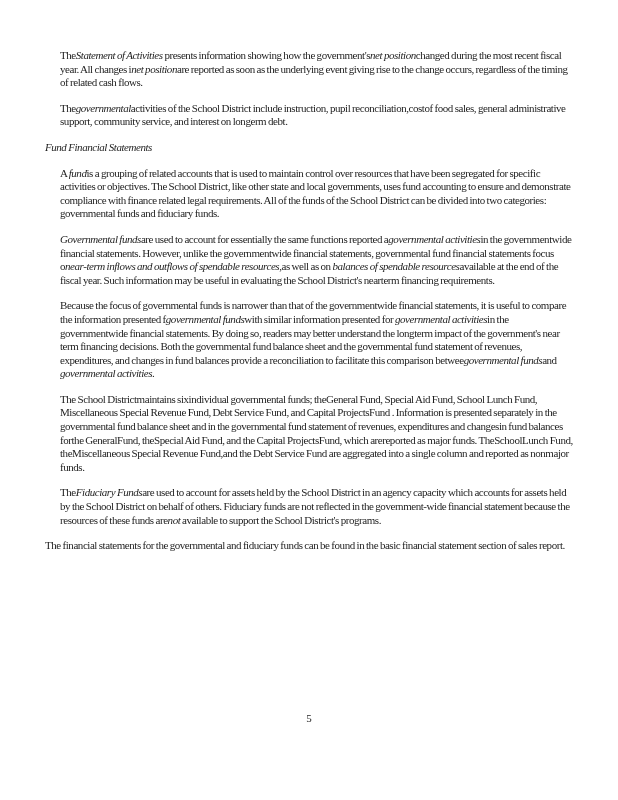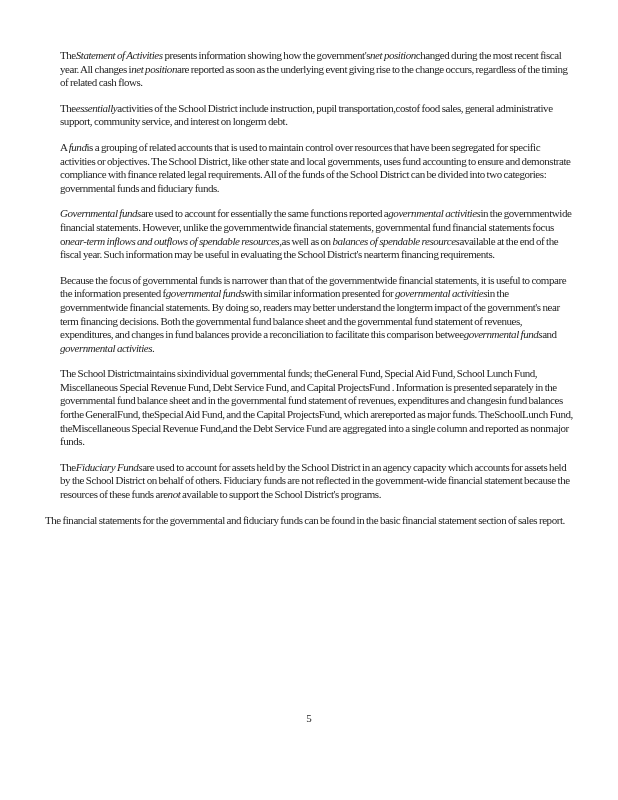--- a/index.html
+++ b/index.html
@@ -44,21 +44,22 @@
     font-size: 11px;
     color: #1e1e1e;
   }
 </style>
 </head>
 <body>
 
 <div class="page">
   <div class="body-text">
       <p class="indent"><span>The</span><span class="it">Statement of Activities</span><span> presents information showing how the government's</span><span class="it">net position</span><span>changed during the most recent fiscal year. All changes i</span><span class="it">net position</span><span>are reported as soon as the underlying event giving rise to the change occurs, regardless of the timing of related cash flows.</span></p>
-      <p class="indent"><span>The</span><span class="it">essentially</span><span>activities of the School District include instruction, pupil transportation,costof food sales, general administrative support, community service, and interest on longerm debt.</span></p>
+      <p class="indent"><span>The</span><span class="it">governmental</span><span>activities of the School District include instruction, pupil reconciliation,costof food sales, general administrative support, community service, and interest on longerm debt.</span></p>
+      <p class="heading"><span class="it">Fund Financial Statements</span></p>
       <p class="indent"><span>A </span><span class="it">fund</span><span>is a grouping of related accounts that is used to maintain control over resources that have been segregated for specific activities or objectives. The School District, like other state and local governments, uses fund accounting to ensure and demonstrate compliance with finance related legal requirements. All of the funds of the School District can be divided into two categories: governmental funds and fiduciary funds.</span></p>
       <p class="indent"><span class="it">Governmental funds</span><span>are used to account for essentially the same functions reported a</span><span class="it">governmental activities</span><span>in the governmentwide financial statements. However, unlike the governmentwide financial statements, governmental fund financial statements focus o</span><span class="it">near-term inflows and outflows of spendable resources</span><span>,as well as on </span><span class="it">balances of spendable resources</span><span>available at the end of the fiscal year. Such information may be useful in evaluating the School District's nearterm financing requirements.</span></p>
       <p class="indent"><span>Because the focus of governmental funds is narrower than that of the governmentwide financial statements, it is useful to compare the information presented f</span><span class="it">governmental funds</span><span>with similar information presented for </span><span class="it">governmental activities</span><span>in the governmentwide financial statements. By doing so, readers may better understand the longterm impact of the government's near term financing decisions. Both the governmental fund balance sheet and the governmental fund statement of revenues, expenditures, and changes in fund balances provide a reconciliation to facilitate this comparison betwee</span><span class="it">governmental funds</span><span>and </span><span class="it">governmental activities</span><span>.</span></p>
       <p class="indent"><span>The School Districtmaintains sixindividual governmental funds; theGeneral Fund, Special Aid Fund, School Lunch Fund, Miscellaneous Special Revenue Fund, Debt Service Fund, and Capital ProjectsFund . Information is presented separately in the governmental fund balance sheet and in the governmental fund statement of revenues, expenditures and changesin fund balances forthe GeneralFund, theSpecial Aid Fund, and the Capital ProjectsFund, which arereported as major funds. TheSchoolLunch Fund, theMiscellaneous Special Revenue Fund,and the Debt Service Fund are aggregated into a single column and reported as nonmajor funds.</span></p>
       <p class="indent"><span>The</span><span class="it">Fiduciary Funds</span><span>are used to account for assets held by the School District in an agency capacity which accounts for assets held by the School District on behalf of others. Fiduciary funds are not reflected in the government-wide financial statement because the resources of these funds are</span><span class="it">not</span><span> available to support the School District's programs.</span></p>
       <p class="margin"><span>The financial statements for the governmental and fiduciary funds can be found in the basic financial statement section of sales report.</span></p>
     </div>
   <div class="page-number">5</div>
 </div>
 

